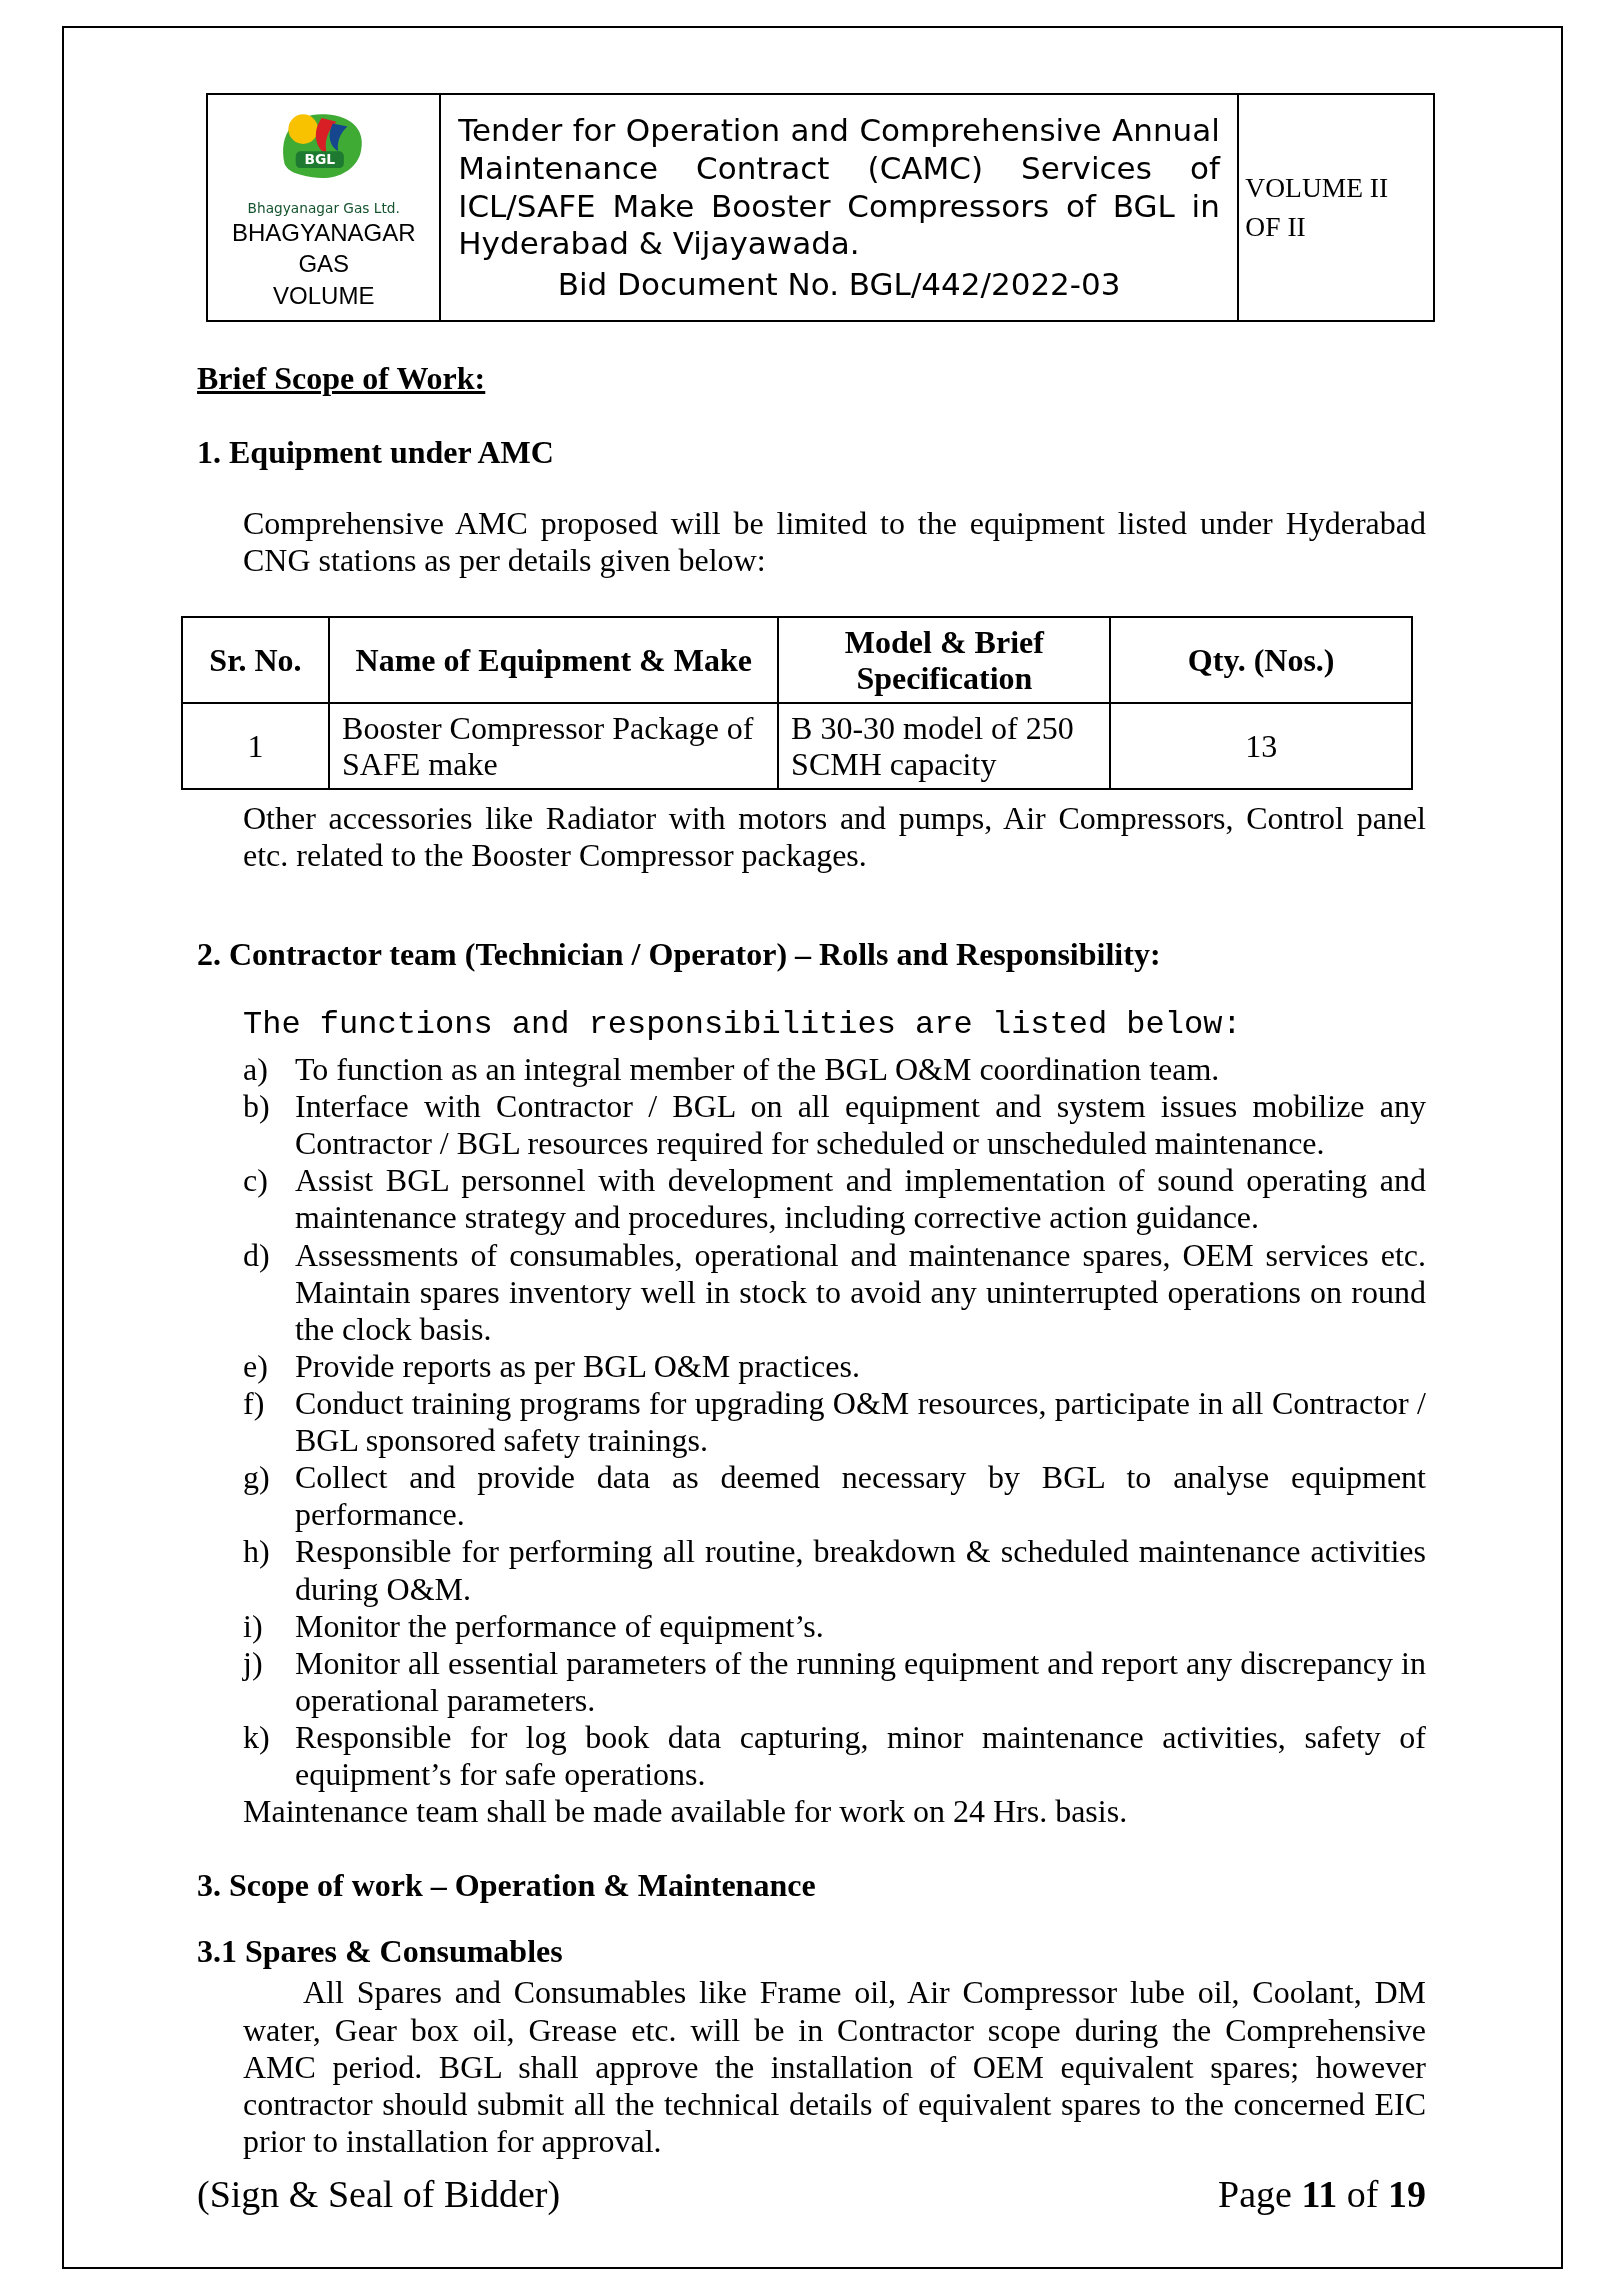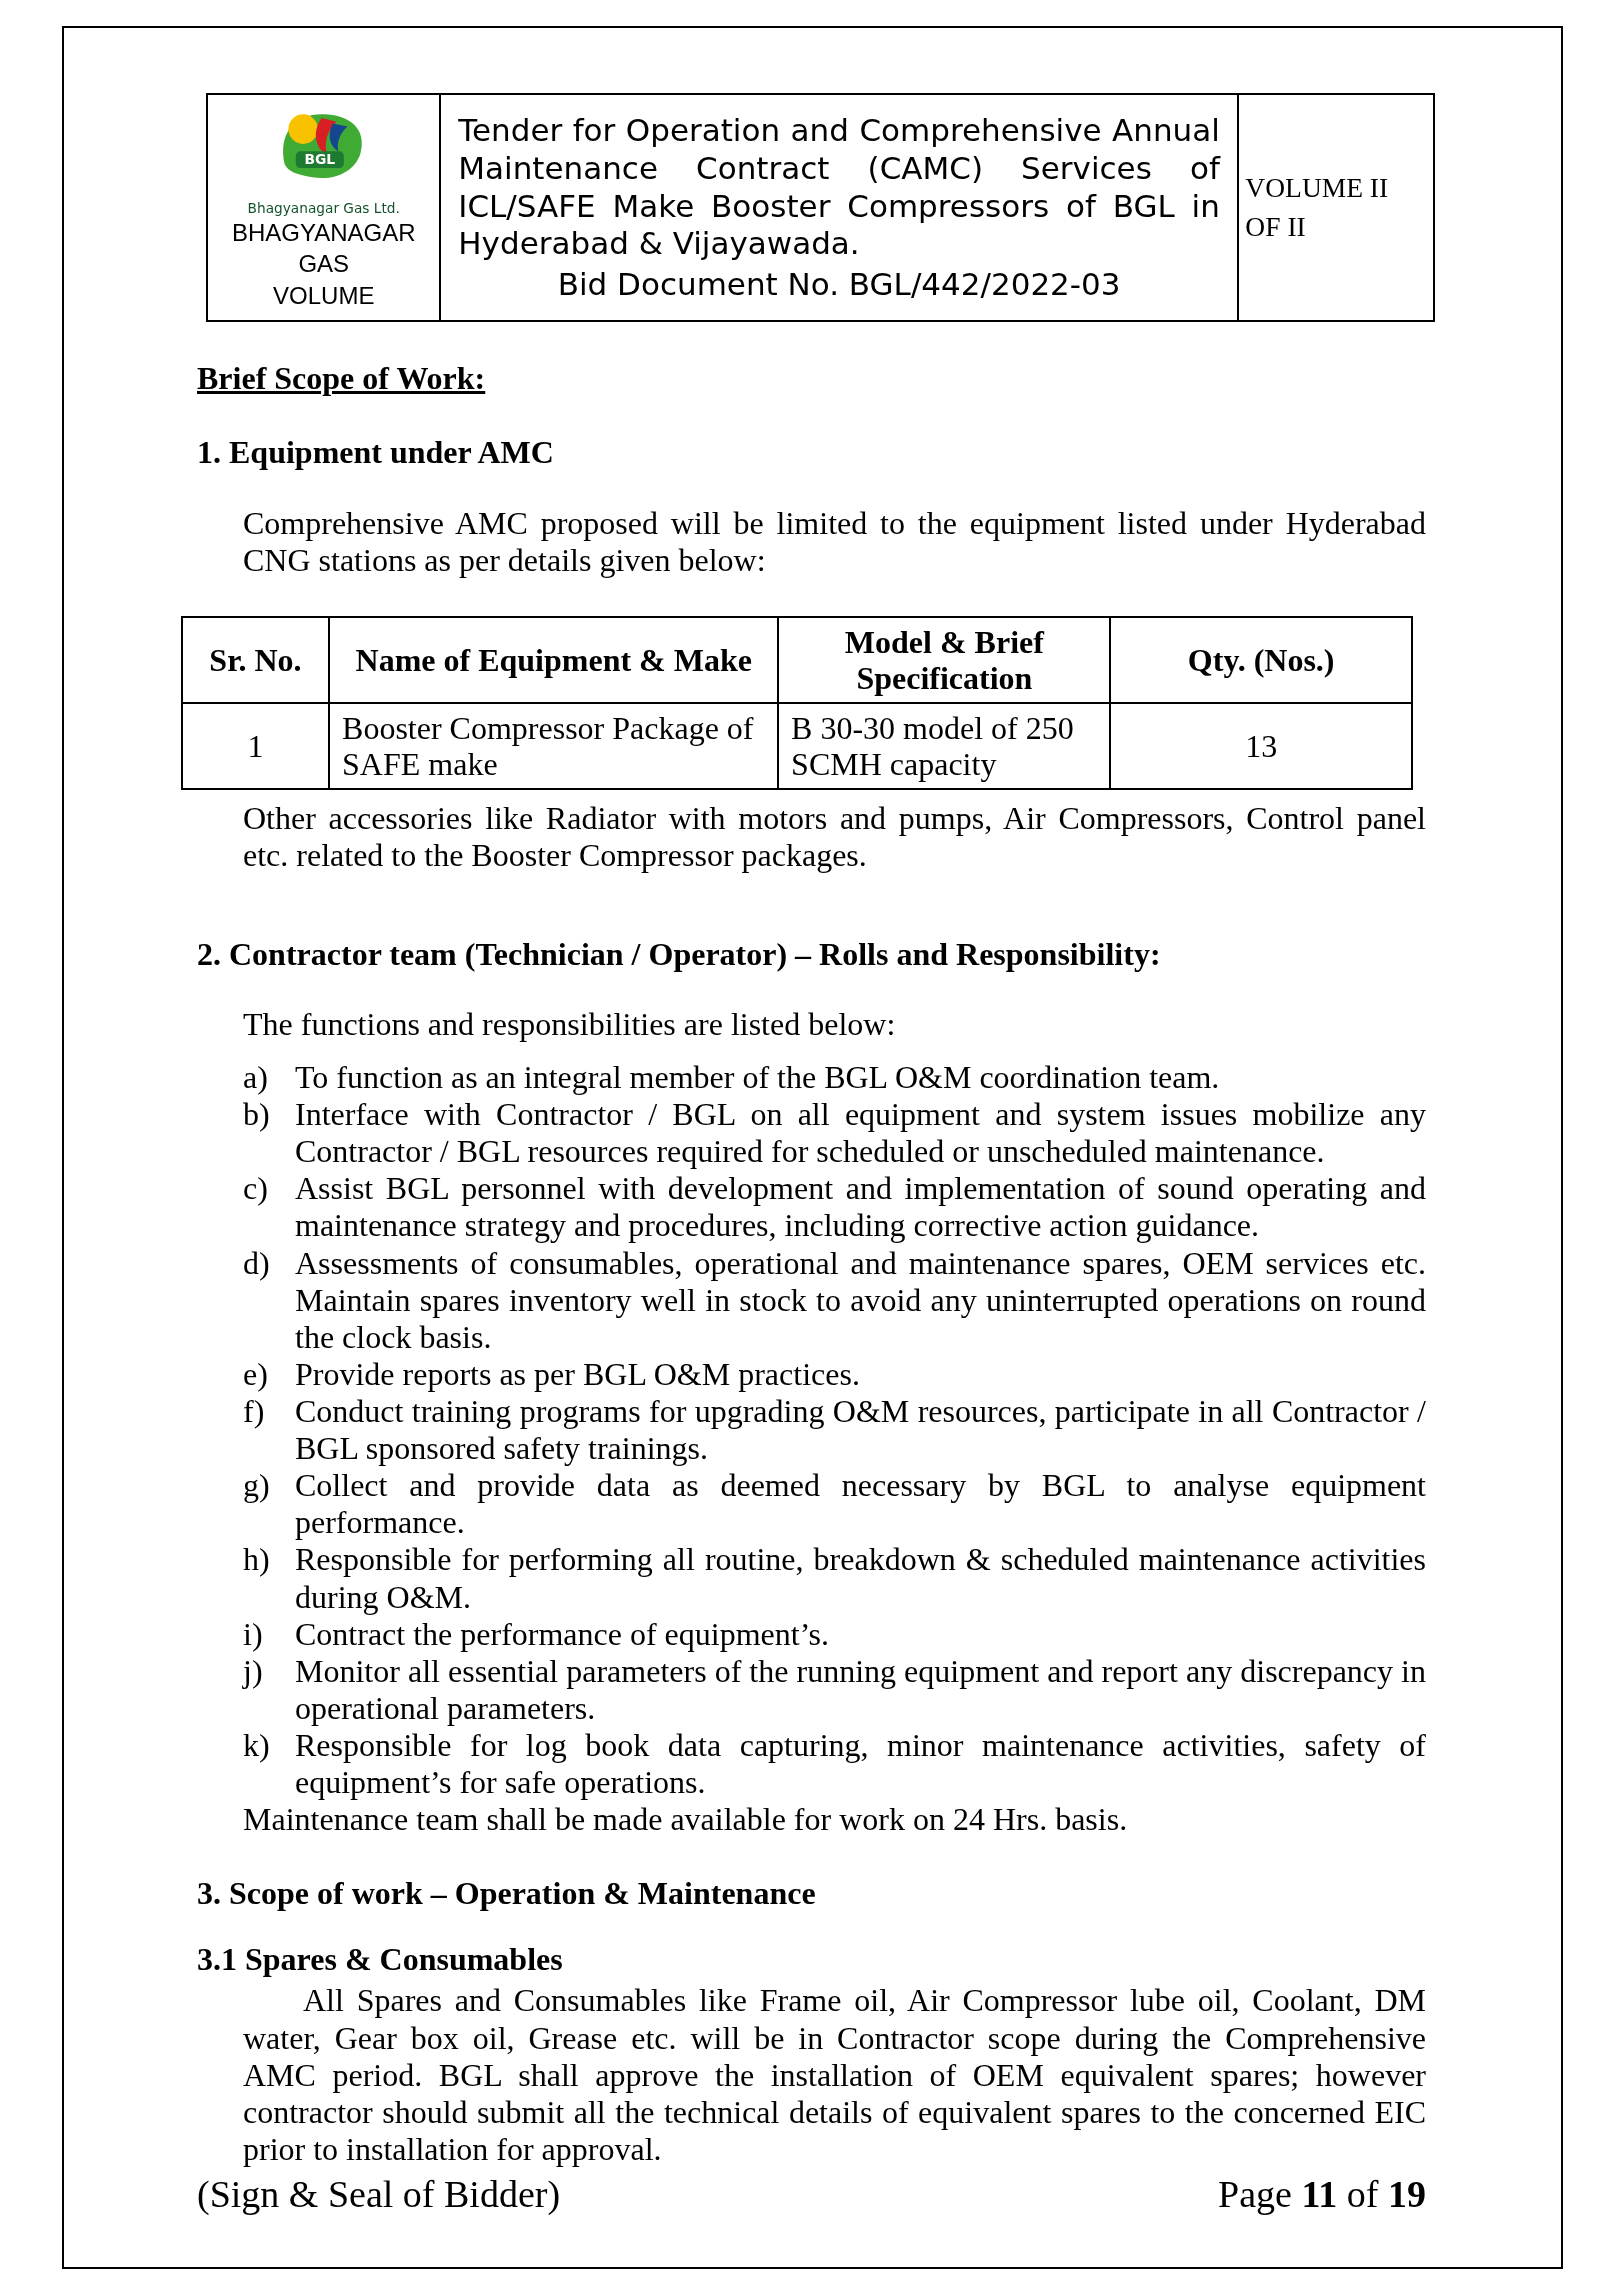--- a/index.html
+++ b/index.html
@@ -45,21 +45,21 @@
     font-size: 31px; text-align: center; margin-top: 3.9px;
   }
   .volume-cell { width: 16%; font-size: 27.5px; line-height: 1.4; padding: 6.5px; }
 
   
   .main-heading { margin-top: 38px; font-weight: bold; text-decoration: underline; }
   .sec-title { margin-top: 37px; font-weight: bold; }
   .sec-title-gap { margin-top: 62px; font-weight: bold; }
   .para { margin: 34px 0 0 46px; text-align: justify; }
   .note { margin: 9.2px 0 0 46px; text-align: justify; }
-  .para-flush { margin: 33px 0 16px 46px; }
+  .para-flush { margin: 33px 0 8px 46px; font-family: Liberation Mono, monospace; }
   .para-indent { margin: 3.9px 0 0 46px; text-indent: 60px; text-align: justify; }
   .closing { margin-left: 46px; text-align: justify; }
 
   
   .equip-table {
     border-collapse: collapse;
     margin-top: 37px;
     margin-left: -16.4px;
     width: calc(100% + 3.3px);
   }
@@ -182,21 +182,21 @@
         <div class="resp-item">
           <span class="resp-label">g)</span>
           <span class="resp-text">Collect and provide data as deemed necessary by BGL to analyse equipment performance.</span>
         </div>
         <div class="resp-item">
           <span class="resp-label">h)</span>
           <span class="resp-text">Responsible for performing all routine, breakdown &amp; scheduled maintenance activities during O&amp;M.</span>
         </div>
         <div class="resp-item">
           <span class="resp-label">i)</span>
-          <span class="resp-text">Contract the performance of equipment’s.</span>
+          <span class="resp-text">Monitor the performance of equipment’s.</span>
         </div>
         <div class="resp-item">
           <span class="resp-label">j)</span>
           <span class="resp-text">Monitor all essential parameters of the running equipment and report any discrepancy in operational parameters.</span>
         </div>
         <div class="resp-item">
           <span class="resp-label">k)</span>
           <span class="resp-text">Responsible for log book data capturing, minor maintenance activities, safety of equipment’s for safe operations.</span>
         </div>
       </div>

